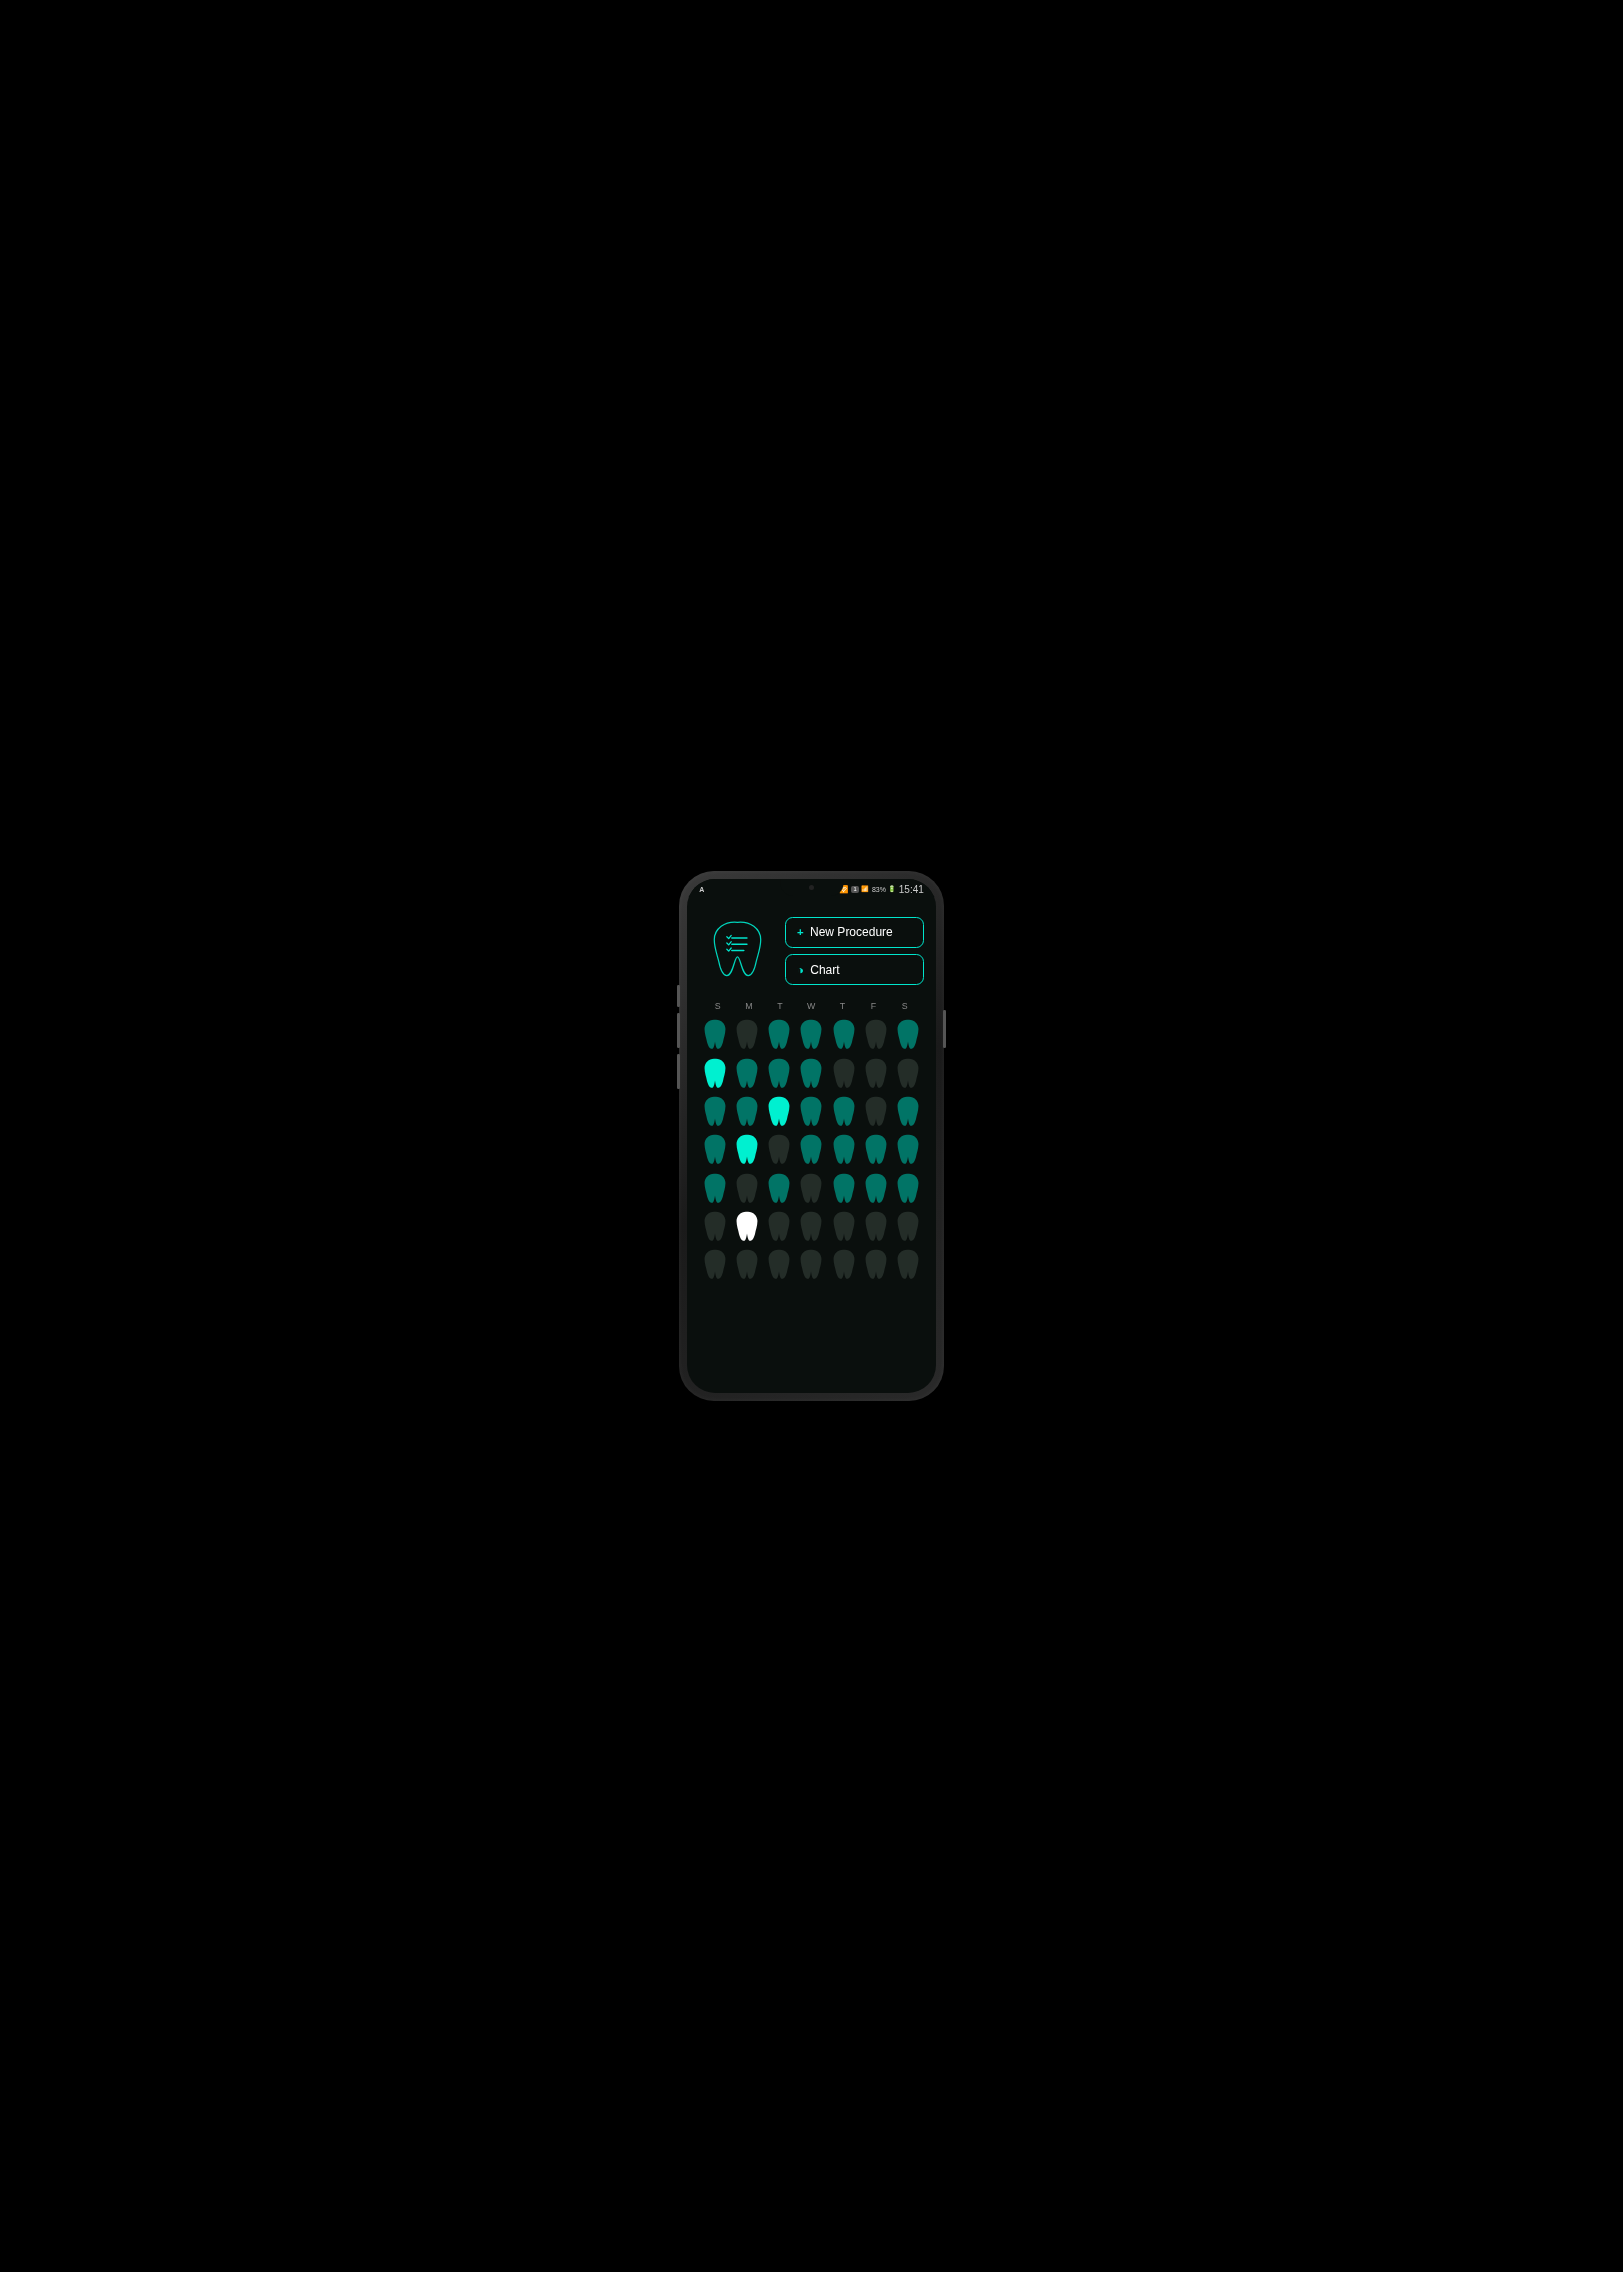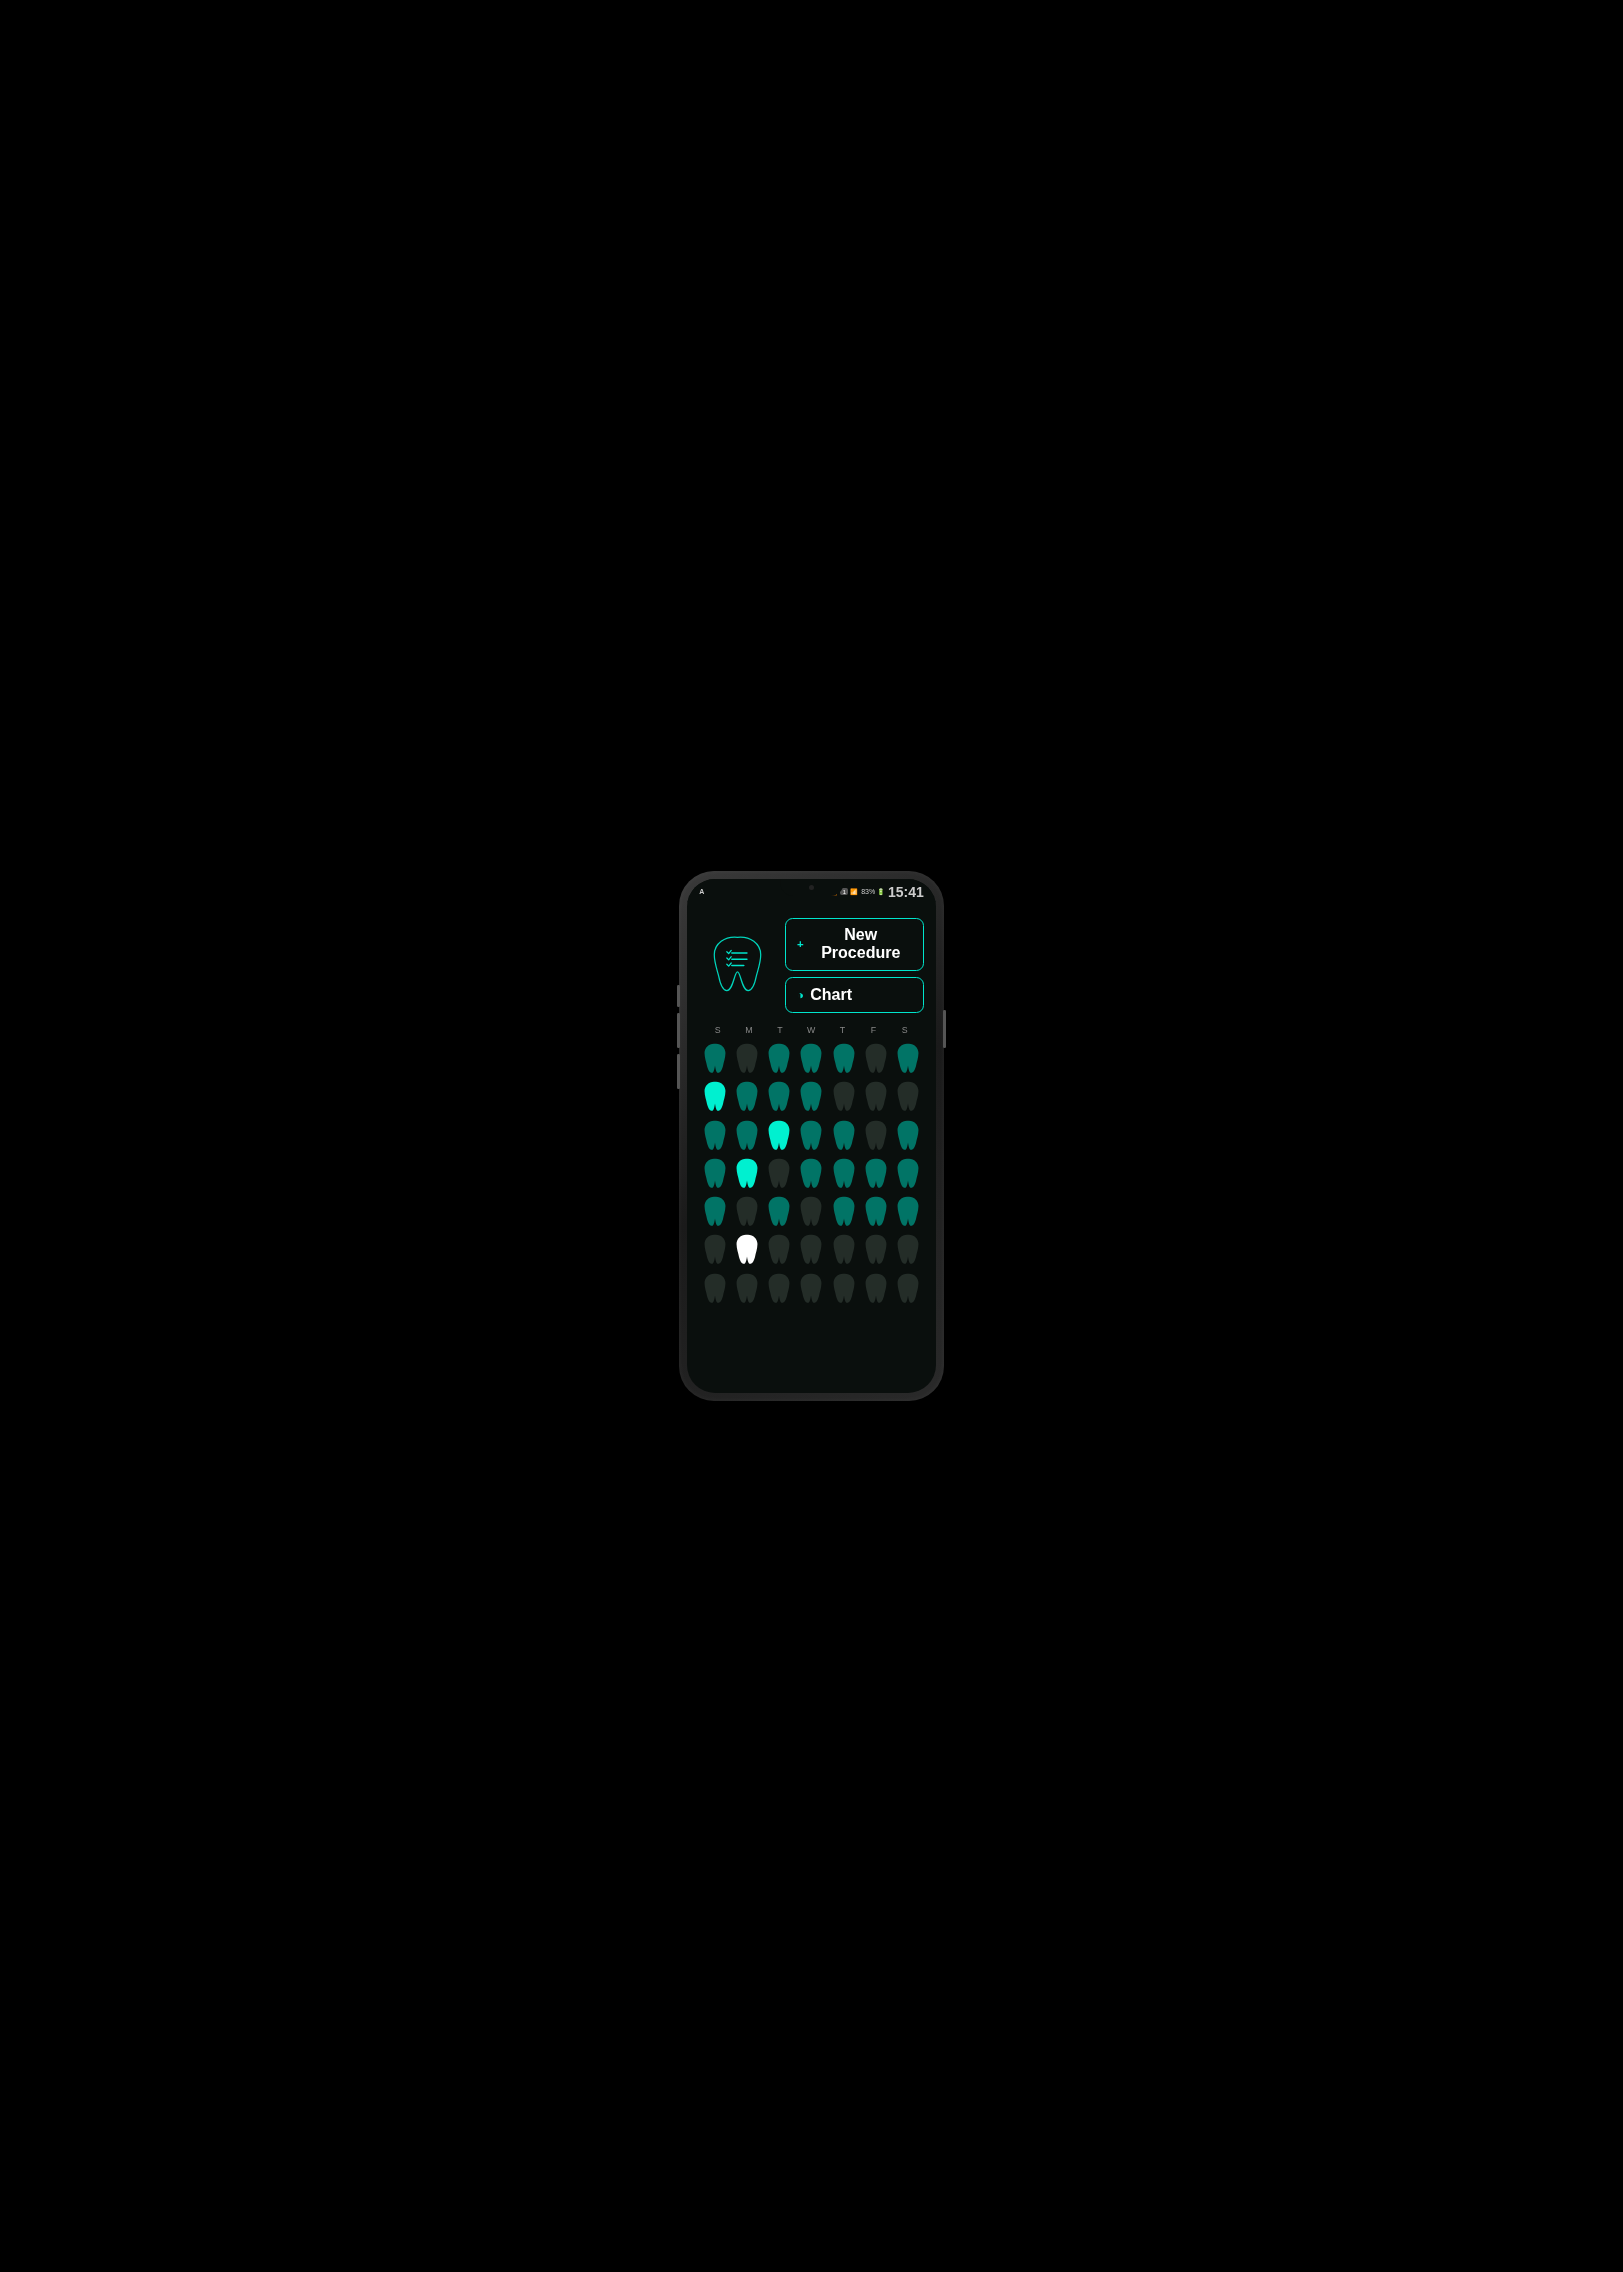--- a/index.html
+++ b/index.html
@@ -120,22 +120,22 @@
       font-size: 10px;
       font-weight: bold;
       width: 100%;
     }
     .action-btn .btn-icon {
       color: #00e5cc;
       font-size: 11.4px;
     }
     .btn-label {
       color: #fff;
-      font-weight: bold;
-      font-size: 16px;
+      font-weight: normal;
+      font-size: 12px;
     }
     
     .day-headers {
       display: grid;
       grid-template-columns: repeat(7, 1fr);
       margin-bottom: 5px;
       padding: 0 3.2px;
     }
     .day-label {
       text-align: center;
@@ -215,21 +215,21 @@
 
     <div class="status-bar">
       <div class="status-left">A</div>
       <div class="status-right">
         <span style="font-size:6.3px;">⊙</span>
         <span style="font-size:7.6px;">🛜</span>
         <span style="background:#555;color:#fff;font-size:5.7px;padding:0.6px 2.5px;border-radius:1.9px;">1</span>
         <span style="font-size:6.3px;">📶</span>
         <span>83%</span>
         <span style="font-size:6.3px;">🔋</span>
-        <span style="font-weight:bold;font-size:14px;">15:41</span>
+        <span style="font-weight:normal;font-size:10px;">15:41</span>
       </div>
     </div>
 
     <div class="screen-content">
 
       <div class="header-section">
 
         <div class="logo-area">
           <svg class="tooth-logo-svg" viewBox="0 0 110 110">
 

